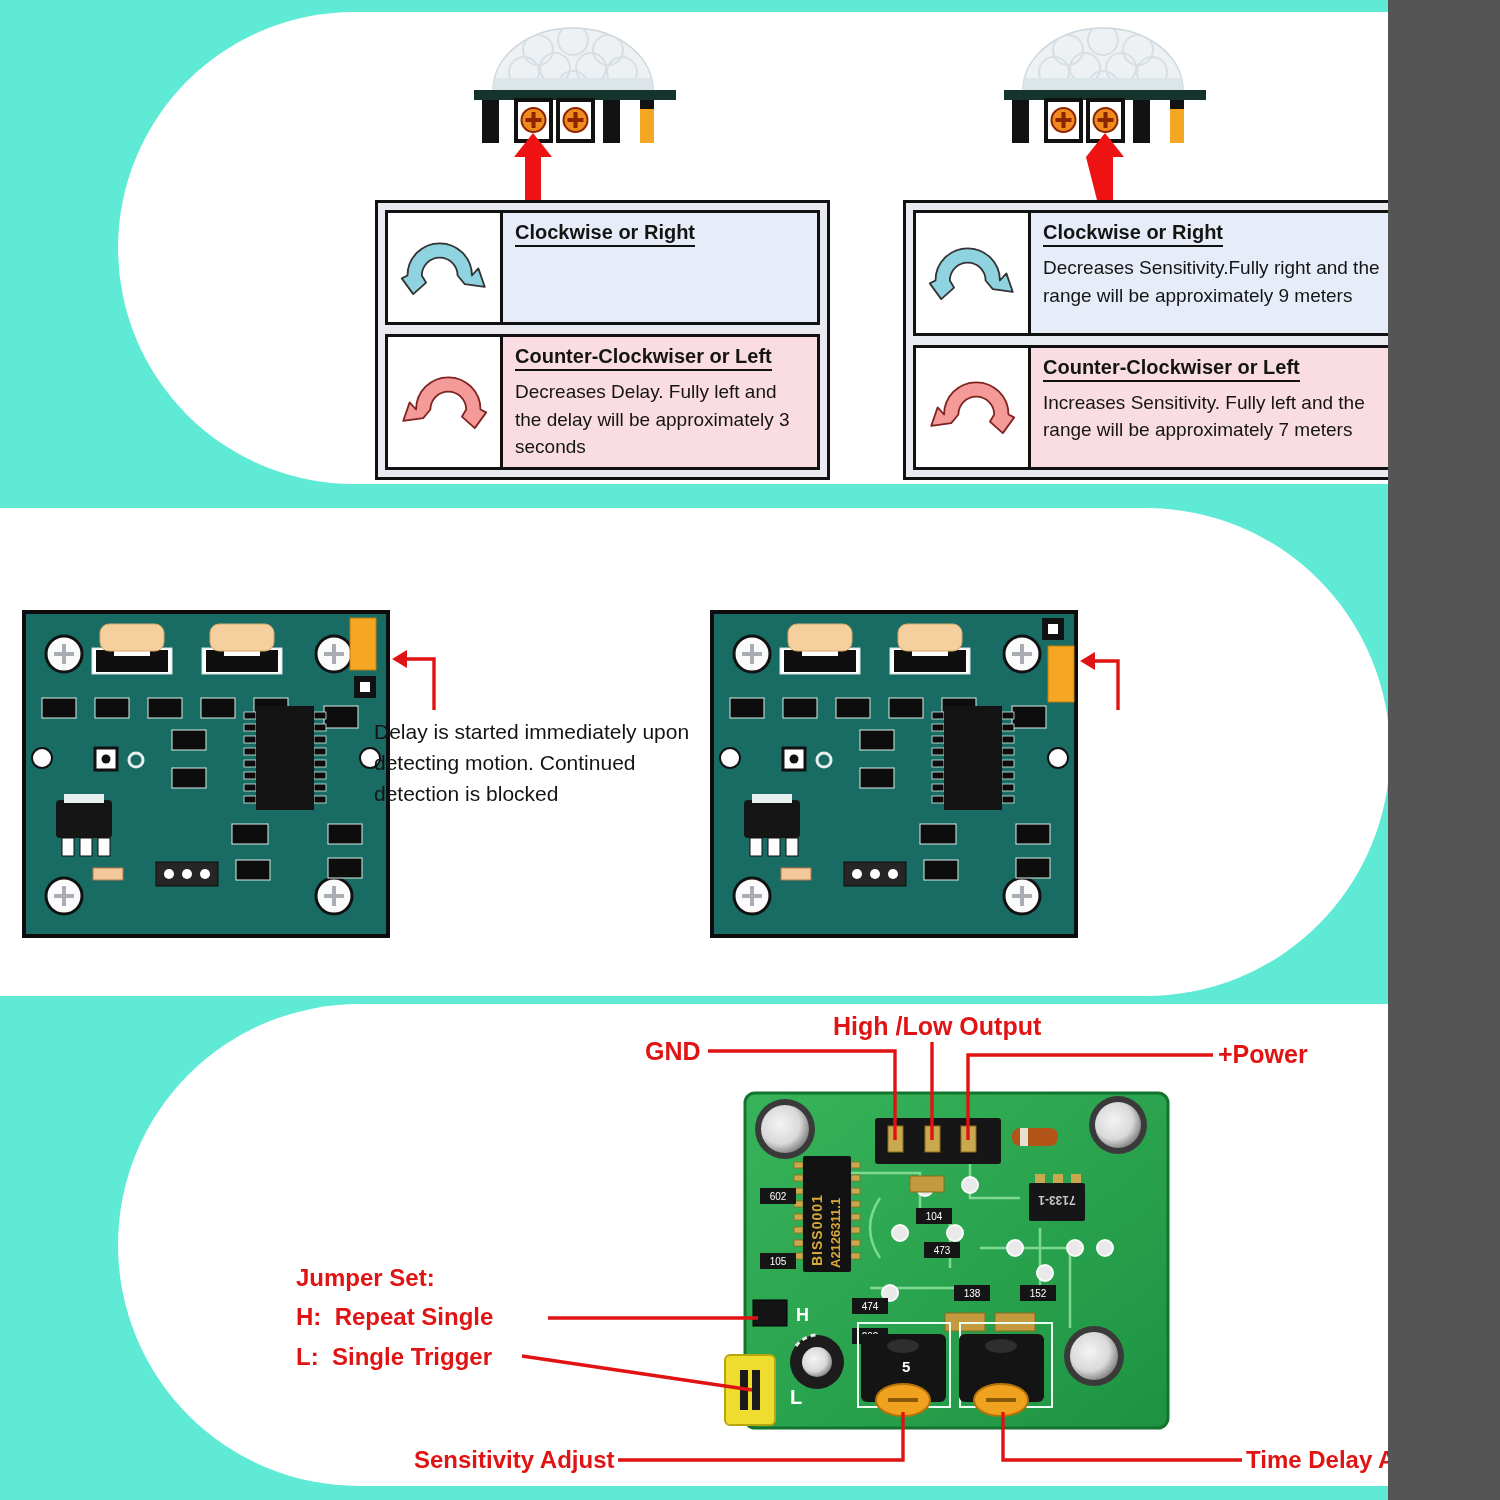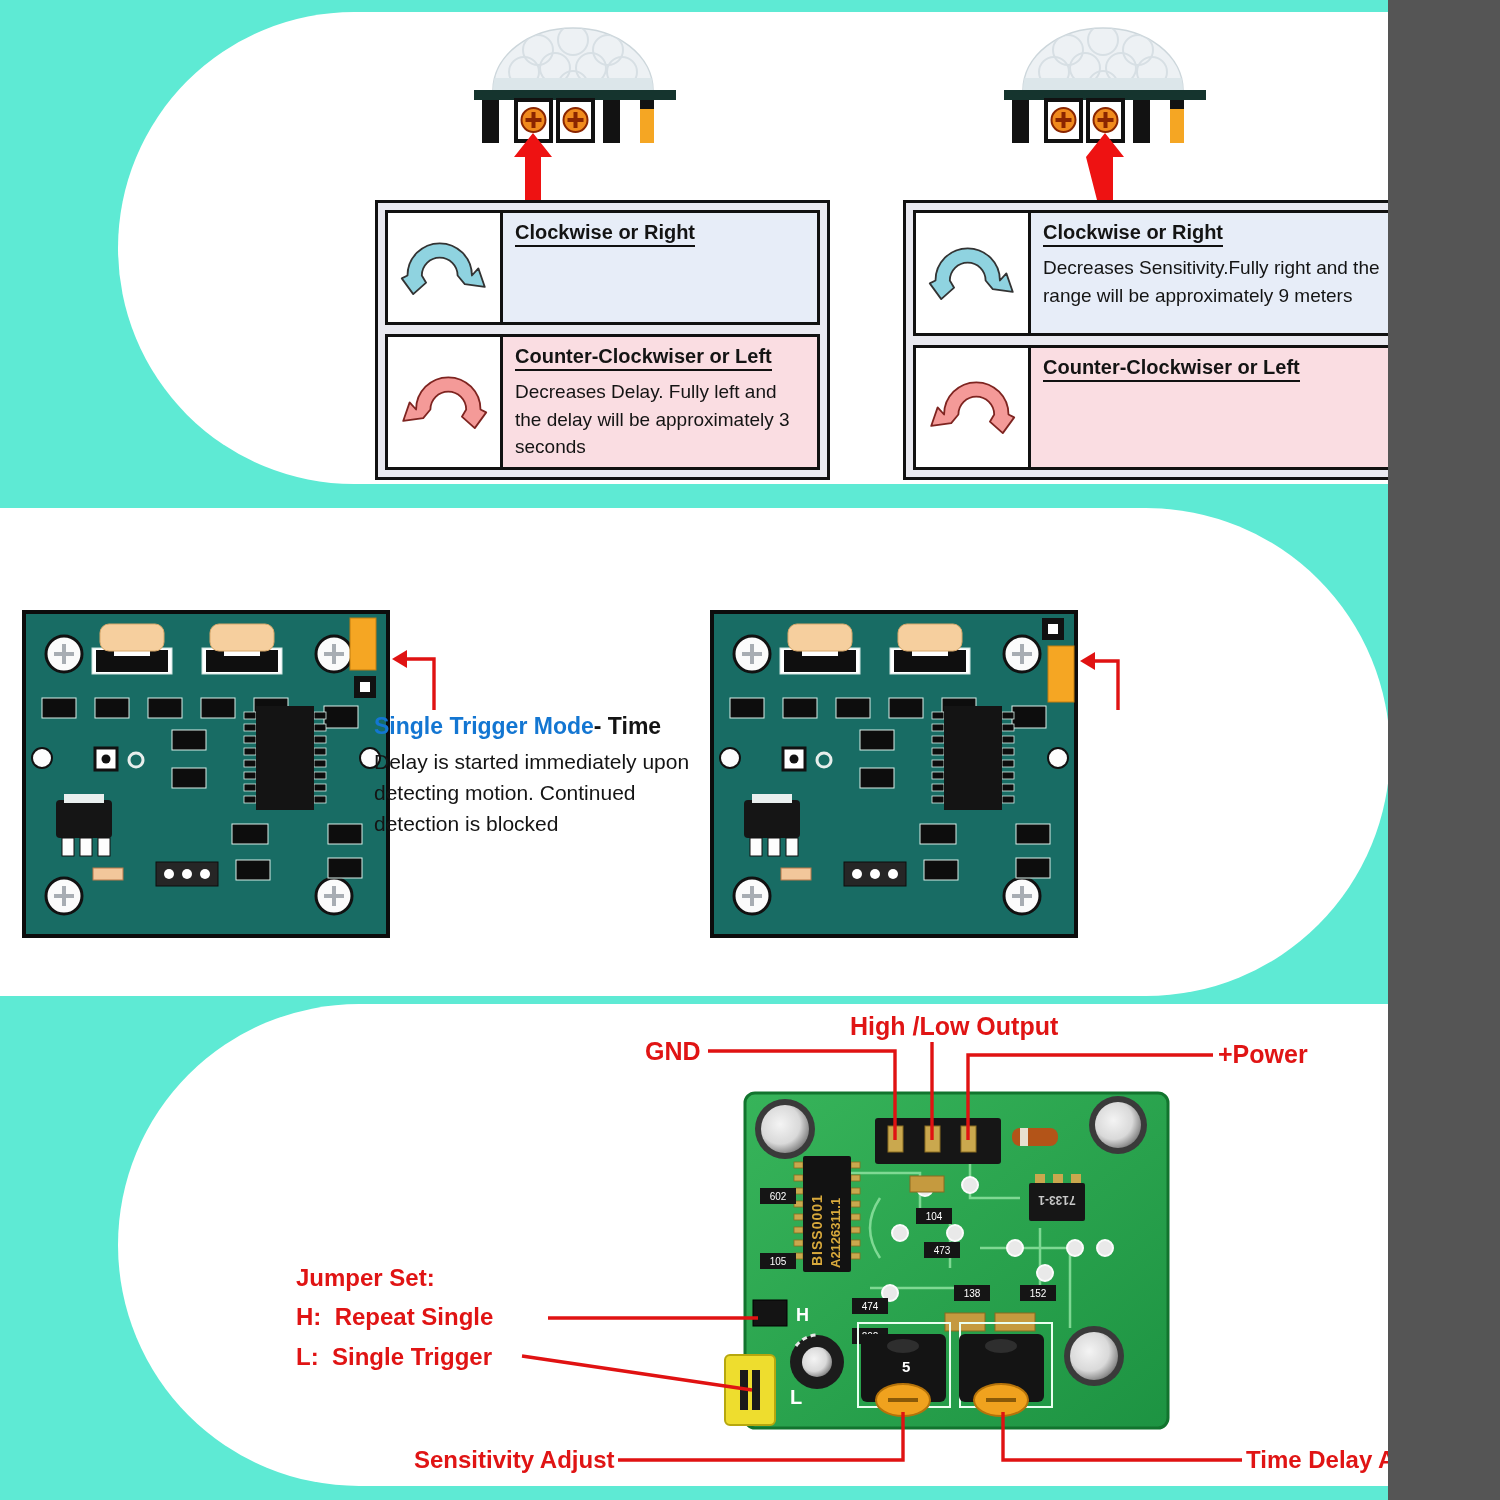--- a/index.html
+++ b/index.html
@@ -151,20 +151,21 @@
     <div class="trow pink">
       <div class="cell-icon">
         <svg width="96" height="68" viewBox="0 0 130 95">
           <g transform="translate(130,0) scale(-1,1)">
             <path d="M14,58 A45,45 0 0 1 104,58 L113,48 L122,74 L94,70 L84,58 A25,25 0 0 0 34,58 L40,68 L22,84 L6,62 Z" fill="#f49a98" stroke="#7e2420" stroke-width="2.5" stroke-linejoin="round"></path>
           </g>
         </svg>
       </div>
       <div class="cell-text">
         <span class="thead">Counter-Clockwiser or Left</span>
+        <div class="tbody">Increases Sensitivity. Fully left and the range will be approximately 7 meters</div>
       </div>
     </div>
   </div>
 
   <svg class="abs" style="left:22px;top:610px" width="368" height="328" viewBox="0 0 368 328">
     <rect x="2" y="2" width="364" height="324" fill="#186c64" stroke="#0c0c0c" stroke-width="4"></rect>
     <g>
       <g fill="#fbfbfb" stroke="#111" stroke-width="3">
         <circle cx="42" cy="44" r="18"></circle>
           <circle cx="312" cy="44" r="18"></circle>
@@ -342,23 +343,20 @@
         <circle cx="183" cy="264" r="5" fill="#fff"></circle>
     </g>
     <g>
       <rect x="332" y="8" width="22" height="22" fill="#111"></rect>
       <rect x="338" y="14" width="10" height="10" fill="#fff"></rect>
       <rect x="338" y="36" width="26" height="56" fill="#f5a623" stroke="#c07c10"></rect>
     </g>
   </svg>
 
   <div class="mode" style="left:374px;top:712px;width:348px;">
-    <div class="mode-title">
-      <span>Single Trigger Mode</span><span class="suffix">- Time</span>
-    </div>
     <div class="mode-body">Delay is started immediately upon detecting motion. Continued detection is blocked</div>
   </div>
 
 
   <svg class="abs" style="left:720px;top:1088px" width="450" height="350" viewBox="0 0 450 350">
     <defs>
       <linearGradient id="brd" x1="0" y1="0" x2="1" y2="1">
         <stop offset="0" stop-color="#37b45a"></stop>
           <stop offset="1" stop-color="#1d9342"></stop>
       </linearGradient>
@@ -491,21 +489,21 @@
     </g>
     <g>
       <rect x="5" y="267" width="50" height="70" rx="5" fill="#eedd2e" stroke="#b7a70e" stroke-width="2"></rect>
       <rect x="20" y="282" width="8" height="40" fill="#1a1a1a"></rect>
         <rect x="32" y="282" width="8" height="40" fill="#1a1a1a"></rect>
       <text x="70" y="316" fill="#fff" font-size="20" font-weight="bold" font-family="Liberation Sans, sans-serif">L</text>
     </g>
     <text x="182" y="284" fill="#fff" font-size="15" font-weight="bold" font-family="Liberation Sans, sans-serif">5</text>
   </svg>
 
-  <div class="red-label" style="left:850px;top:1012px;">High /Low Output</div>
+  <div class="red-label" style="left:833px;top:1012px;">High /Low Output</div>
   <div class="red-label" style="left:645px;top:1037px;">GND</div>
   <div class="red-label" style="left:1218px;top:1040px;">+Power</div>
   <div class="red-label sm" style="left:296px;top:1264px;">Jumper Set:</div>
   <div class="red-label sm" style="left:296px;top:1303px;">H:  Repeat Single</div>
   <div class="red-label sm" style="left:296px;top:1343px;">L:  Single Trigger</div>
   <div class="red-label sm" style="left:414px;top:1446px;">Sensitivity Adjust</div>
   <div class="red-label sm" style="left:1246px;top:1446px;">Time Delay Adjust</div>
 
   <svg class="overlay" width="1500" height="1500" viewBox="0 0 1500 1500">
     <g fill="#ee1212">

